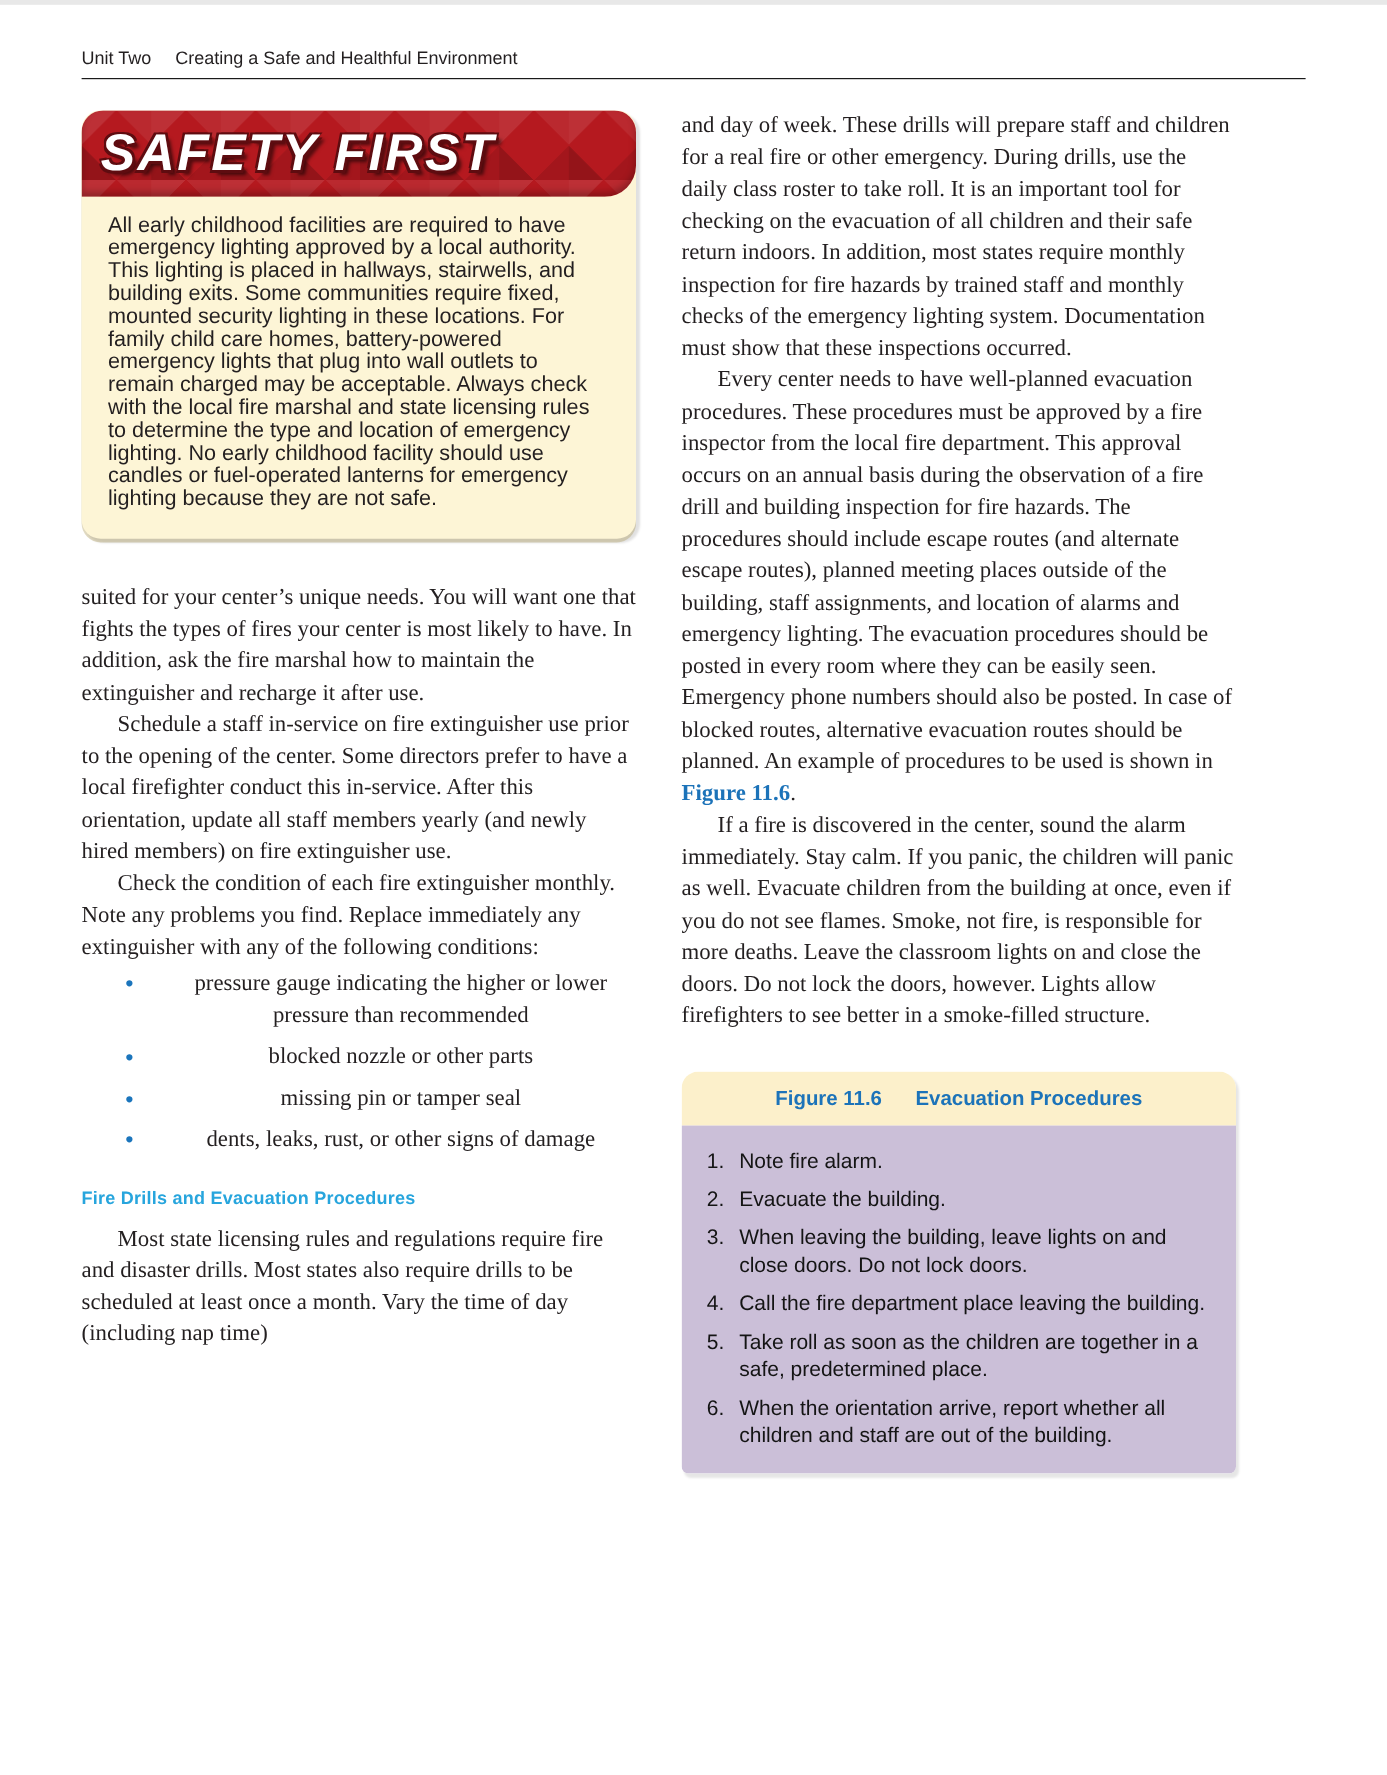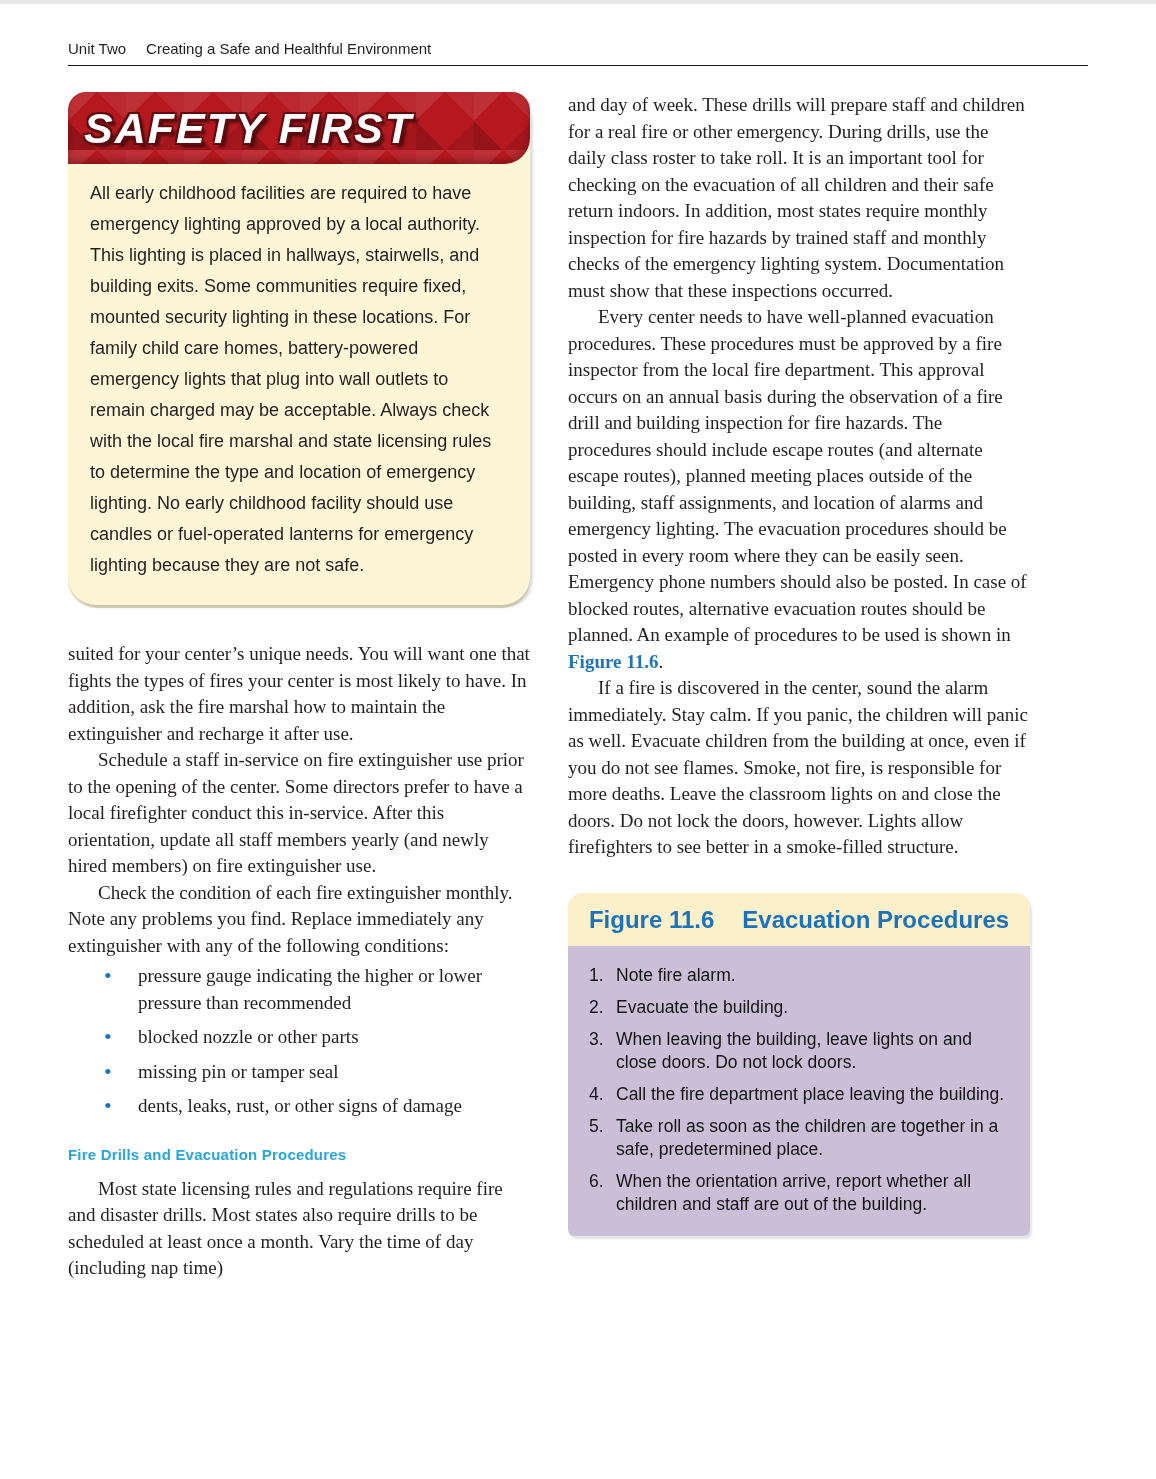--- a/index.html
+++ b/index.html
@@ -29,21 +29,21 @@
     display:flex;gap:38px;
     padding:88px 126px 0 68px;
   }
   .col{width:462px;flex:0 0 462px;}
   
   .bodytext{font-size:19px;line-height:26.5px;margin:0;}
   .indent{text-indent:30px;}
   
   .safety-box{
     background:#FDF5D6;
-    border-radius:28px;
+    border-radius:16px;
     box-shadow:0 3px 0 rgba(170,150,80,0.35), 3px 3px 2px rgba(0,0,0,0.12);
   }
   .safety-banner{
     height:72px;
     border-radius:18px 18px 26px 0;
     background-color:#b5191f;
     background-image:
       linear-gradient(135deg, rgba(255,255,255,0.10) 25%, transparent 25%),
       linear-gradient(225deg, rgba(255,255,255,0.07) 25%, transparent 25%),
       linear-gradient(45deg, rgba(0,0,0,0.18) 25%, transparent 25%),
@@ -63,25 +63,25 @@
       4px 4px 3px rgba(0,0,0,0.55);
   }
   .safety-inner{padding:14px 26px 24px 22px;}
   .safety-title{
     font-family:"Liberation Sans", sans-serif;
     font-weight:bold;font-size:23px;color:#111111;
     margin:4px 0 13px;
   }
   .safety-body{
     font-family:"Liberation Sans", sans-serif;
-    font-size:18px;line-height:31px;color:#231f20;margin:0;
+    font-size:18px;line-height:19px;color:#231f20;margin:0;
   }
   .after-box{margin-top:36px;}
   
-  ul.bullets{list-style:none;margin:4px 0 4px 36px;padding:0;font-size:19px;line-height:26.5px;}
+  ul.bullets{list-style:none;margin:4px 0 4px 36px;padding:0;font-size:19px;line-height:26.5px;text-align:center;}
   ul.bullets li{position:relative;padding-left:34px;margin:0 0 8px;}
   ul.bullets li::before{
     content:"\2022";color:#1B75BC;position:absolute;left:0;top:0;
     font-size:22px;line-height:26.5px;
   }
   
   .sub-heading{
     font-family:"Liberation Sans", sans-serif;
     font-weight:bold;font-size:15px;color:#27A5DD;
     margin:26px 0 13px;letter-spacing:0.2px;
@@ -92,21 +92,21 @@
     margin-top:32px;
     border-radius:14px 14px 6px 6px;
     overflow:hidden;
     box-shadow:2px 3px 2px rgba(0,0,0,0.10);
   }
   .figure-header{
     background:#FCF0CB;
     padding:13px 10px 12px;
     text-align:center;
     font-family:"Liberation Sans", sans-serif;
-    font-weight:bold;font-size:24px;color:#1C73B9;
+    font-weight:bold;font-size:17px;color:#1C73B9;
   }
   .figure-header .fig-label{margin-right:28px;}
   .figure-body{
     background:#CBBFD8;
     padding:18px 16px 20px 10px;
   }
   .figure-body ol{
     margin:0;padding:0;list-style:none;counter-reset:item;
     font-family:"Liberation Sans", sans-serif;
     font-size:17.5px;line-height:23px;color:#141414;

